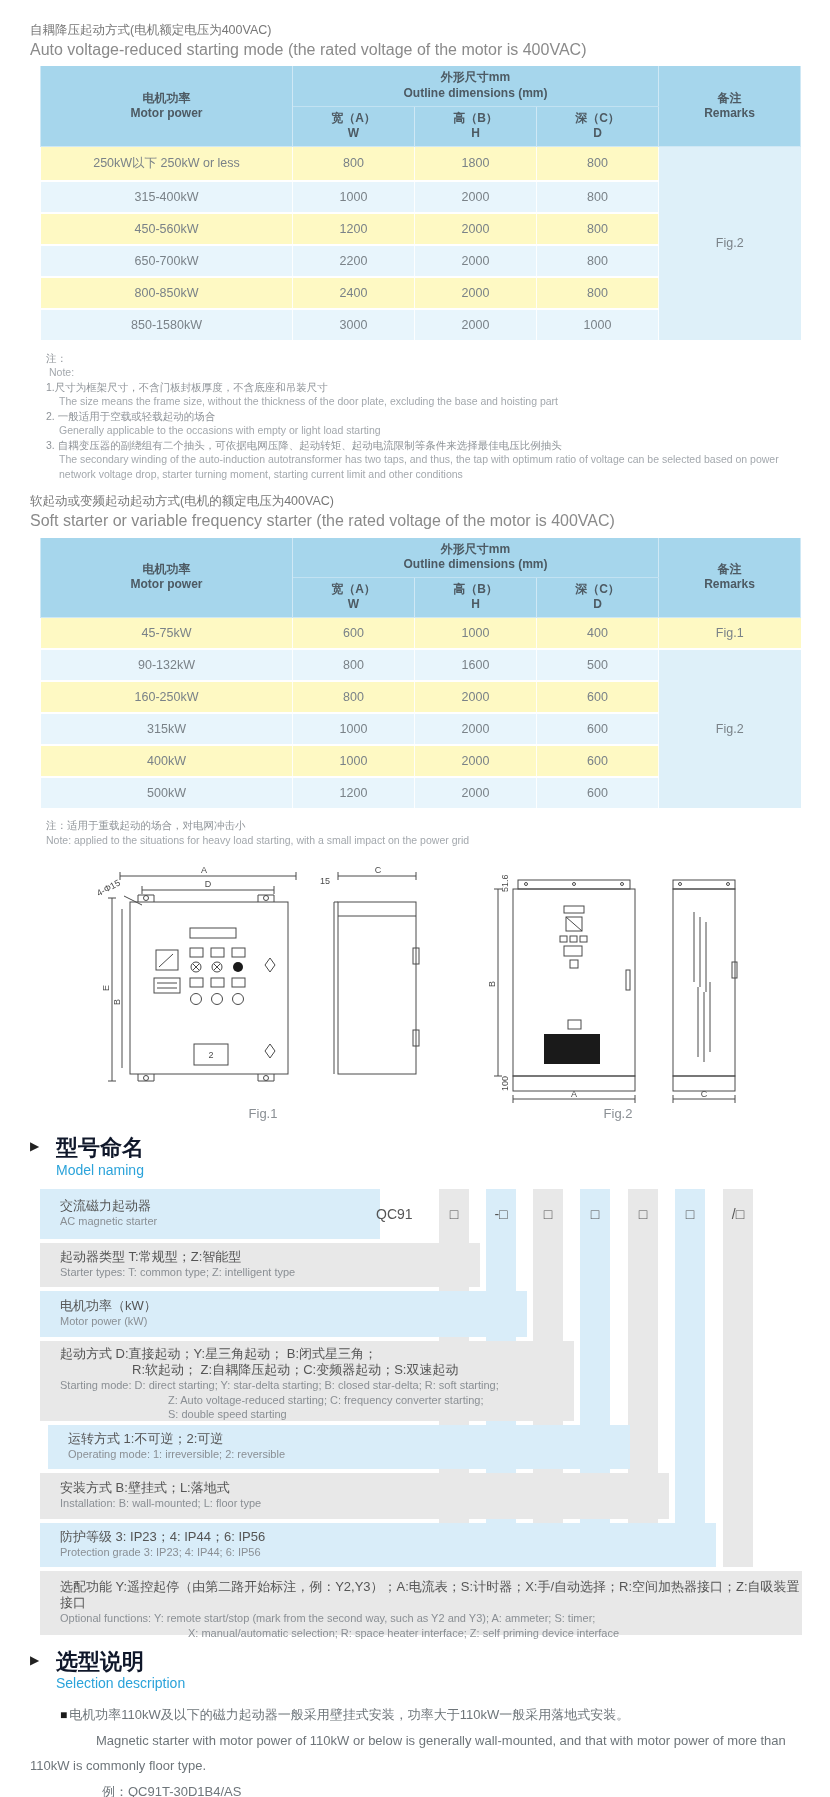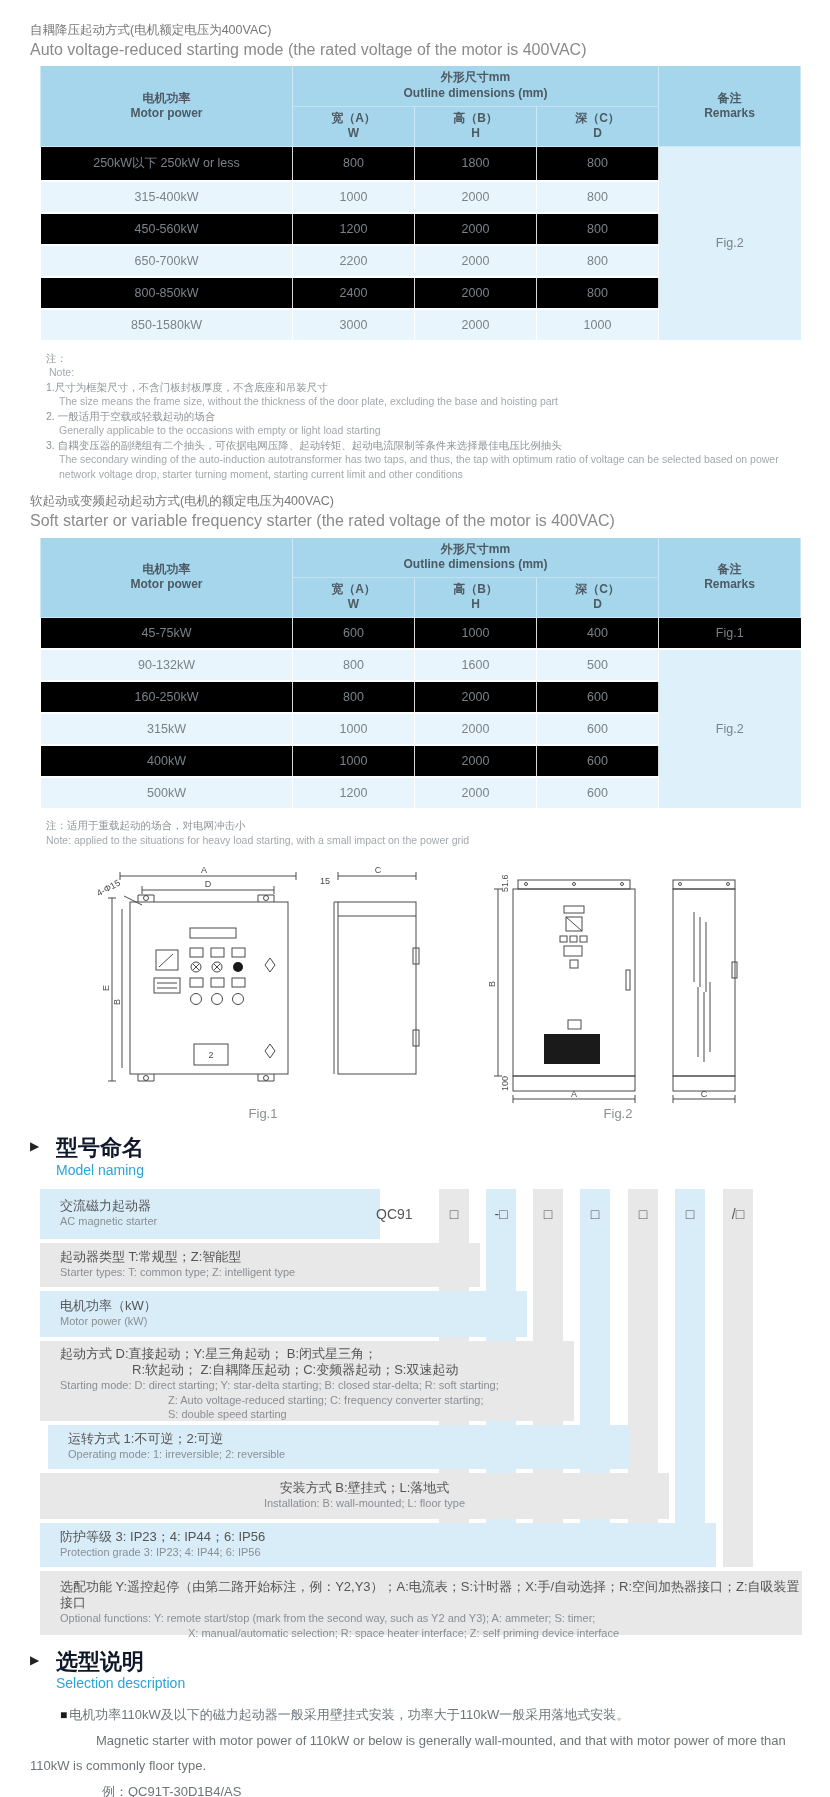--- a/index.html
+++ b/index.html
@@ -24,21 +24,21 @@
   table.dim th {
     background: #a6d6ec; color: #4d5a63; font-weight: bold;
     font-size: 12px; line-height: 1.3; padding: 4px 2px;
     border: 1px solid #cfe8f5; border-top: none;
   }
   table.dim th.top { border-bottom: 1px solid #c2e2f2; }
   table.dim td {
     text-align: center; font-size: 12.5px; color: #7a8288;
     padding: 8px 2px; border-bottom: 2px solid #fff; border-left: 1px solid rgba(255,255,255,.85);
   }
-  tr.row-a td { background: #000000; }
+  tr.row-a td { background: #fef9c3; }
   tr.row-b td { background: #e8f5fc; }
   td.remark-merged { background: #def0f9 !important; font-size: 12.5px; color: #7a8288; vertical-align: middle; }
 
   
   .notes { margin: 9px 0 12px 18px; }
   .notes .ln  { font-size: 10.5px; color: #8f9499; line-height: 1.38; }
   .notes .en  { color: #a3a8ad; padding-left: 13px; }
 
   .note-single { margin: 8px 0 10px 18px; }
   .note-single .ln { font-size: 10.5px; color: #8f9499; line-height: 1.45; }
@@ -72,21 +72,21 @@
   .mn-row .zh { font-size: 13px; color: #555; line-height: 1.25; }
   .mn-row .en { font-size: 11px; color: #8a8f94; line-height: 1.3; }
   .mn-row .ind-zh { padding-left: 72px; }
   .mn-row .ind-en { padding-left: 108px; }
   .mn-row .ind-en2 { padding-left: 128px; }
   .r1 { height: 50px; } .r1 .mn-bg { width: 340px; padding-top: 9px; }
   .r2 { height: 44px; } .r2 .mn-bg { width: 440px; }
   .r3 { height: 46px; } .r3 .mn-bg { width: 487px; padding-top: 7px; }
   .r4 { height: 80px; } .r4 .mn-bg { width: 534px; padding-top: 5px; }
   .r5 { height: 44px; } .r5 .mn-bg { width: 582px; margin-left: 8px; }
-  .r6 { height: 46px; } .r6 .mn-bg { width: 629px; padding-top: 7px; text-align: center; }
+  .r6 { height: 46px; } .r6 .mn-bg { width: 629px; padding-top: 7px; }
   .r7 { height: 44px; } .r7 .mn-bg { width: 676px; }
   .r8 { height: 64px; } .r8 .mn-bg { width: 762px; padding-top: 8px; }
   .prefix { position: absolute; left: 336px; top: 50%; transform: translateY(-50%); font-size: 14px; color: #555; }
   .code { position: absolute; top: 50%; transform: translateY(-50%); width: 44px; text-align: center; font-size: 14px; color: #555; }
   .c1{left:392px}.c2{left:439px}.c3{left:486px}.c4{left:533px}.c5{left:581px}.c6{left:628px}.c7{left:676px}
 
   
   .sel-body { margin-left: 2px; }
   .sel-body p { font-size: 13px; color: #6e757a; line-height: 1.95; }
   .p-bullet { padding-left: 30px; }

